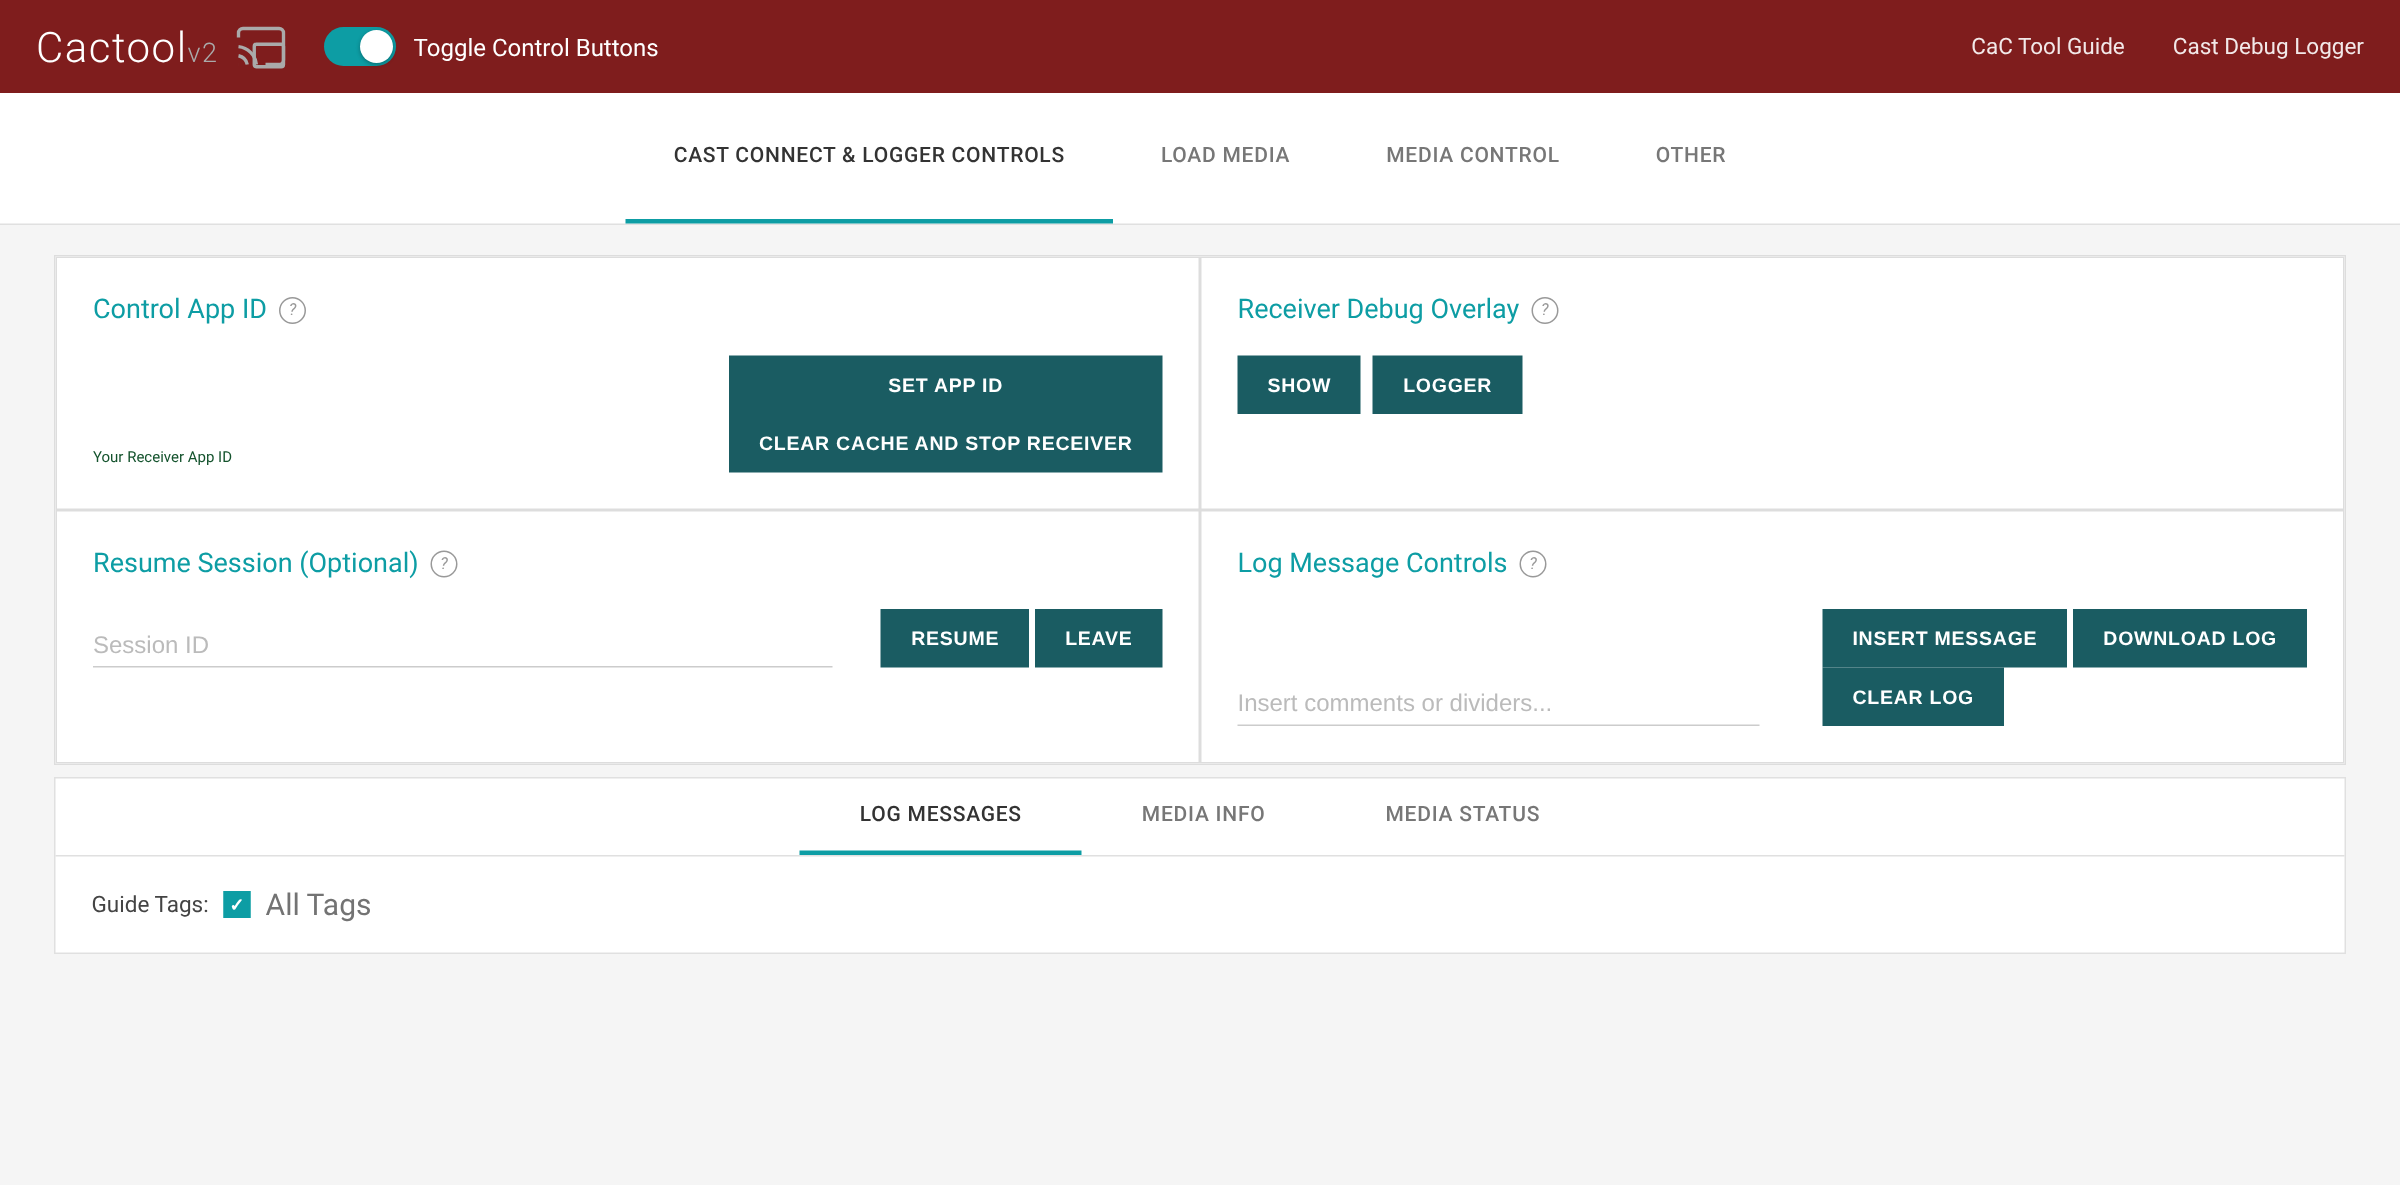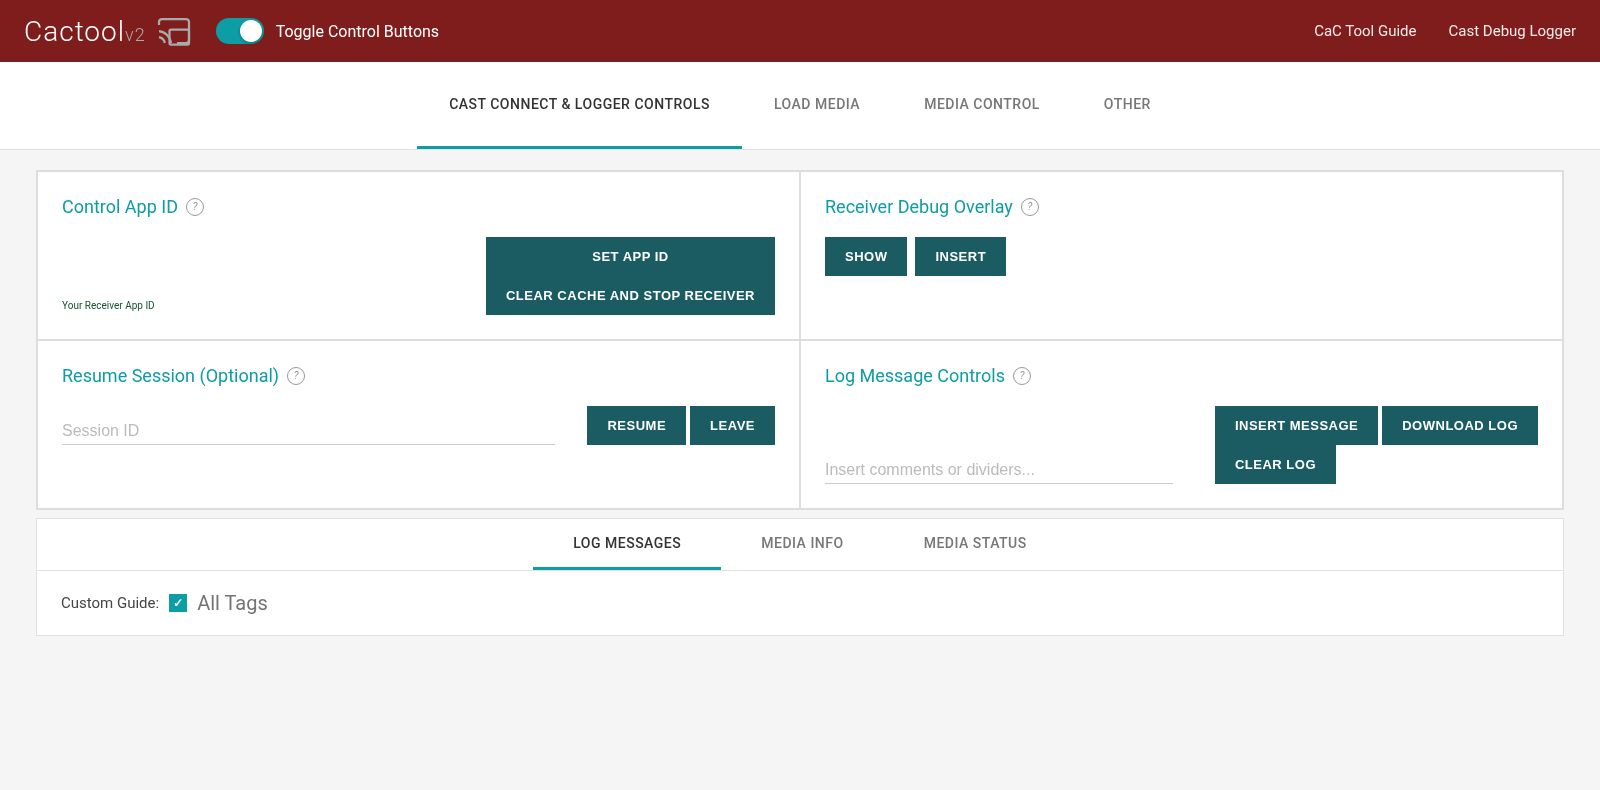--- a/index.html
+++ b/index.html
@@ -336,21 +336,21 @@
       </div>
     </div>
 
     <div class="panel">
       <div class="panel-title">
         <span>Receiver Debug Overlay</span>
         <span class="help-icon">?</span>
       </div>
       <div class="debug-buttons">
         <button class="btn-dark">SHOW</button>
-        <button class="btn-dark">INSERT</button>
+        <button class="btn-dark">LOGGER</button>
       </div>
     </div>
 
     <div class="panel">
       <div class="panel-title">
         <span>Resume Session (Optional)</span>
         <span class="help-icon">?</span>
       </div>
       <div class="session-panel-content">
         <div class="input-wrapper">
@@ -384,19 +384,19 @@
 
   </div>
 
   <div class="bottom-section">
     <div class="bottom-tabs">
       <div class="bottom-tab active">LOG MESSAGES</div>
       <div class="bottom-tab">MEDIA INFO</div>
       <div class="bottom-tab">MEDIA STATUS</div>
     </div>
     <div class="custom-tags-row">
-      <span class="custom-tags-label">Custom Guide:</span>
+      <span class="custom-tags-label">Guide Tags:</span>
       <div class="checkbox-custom"></div>
       <span class="all-tags-label">All Tags</span>
     </div>
   </div>
 
 </div>
 
 </body></html>

